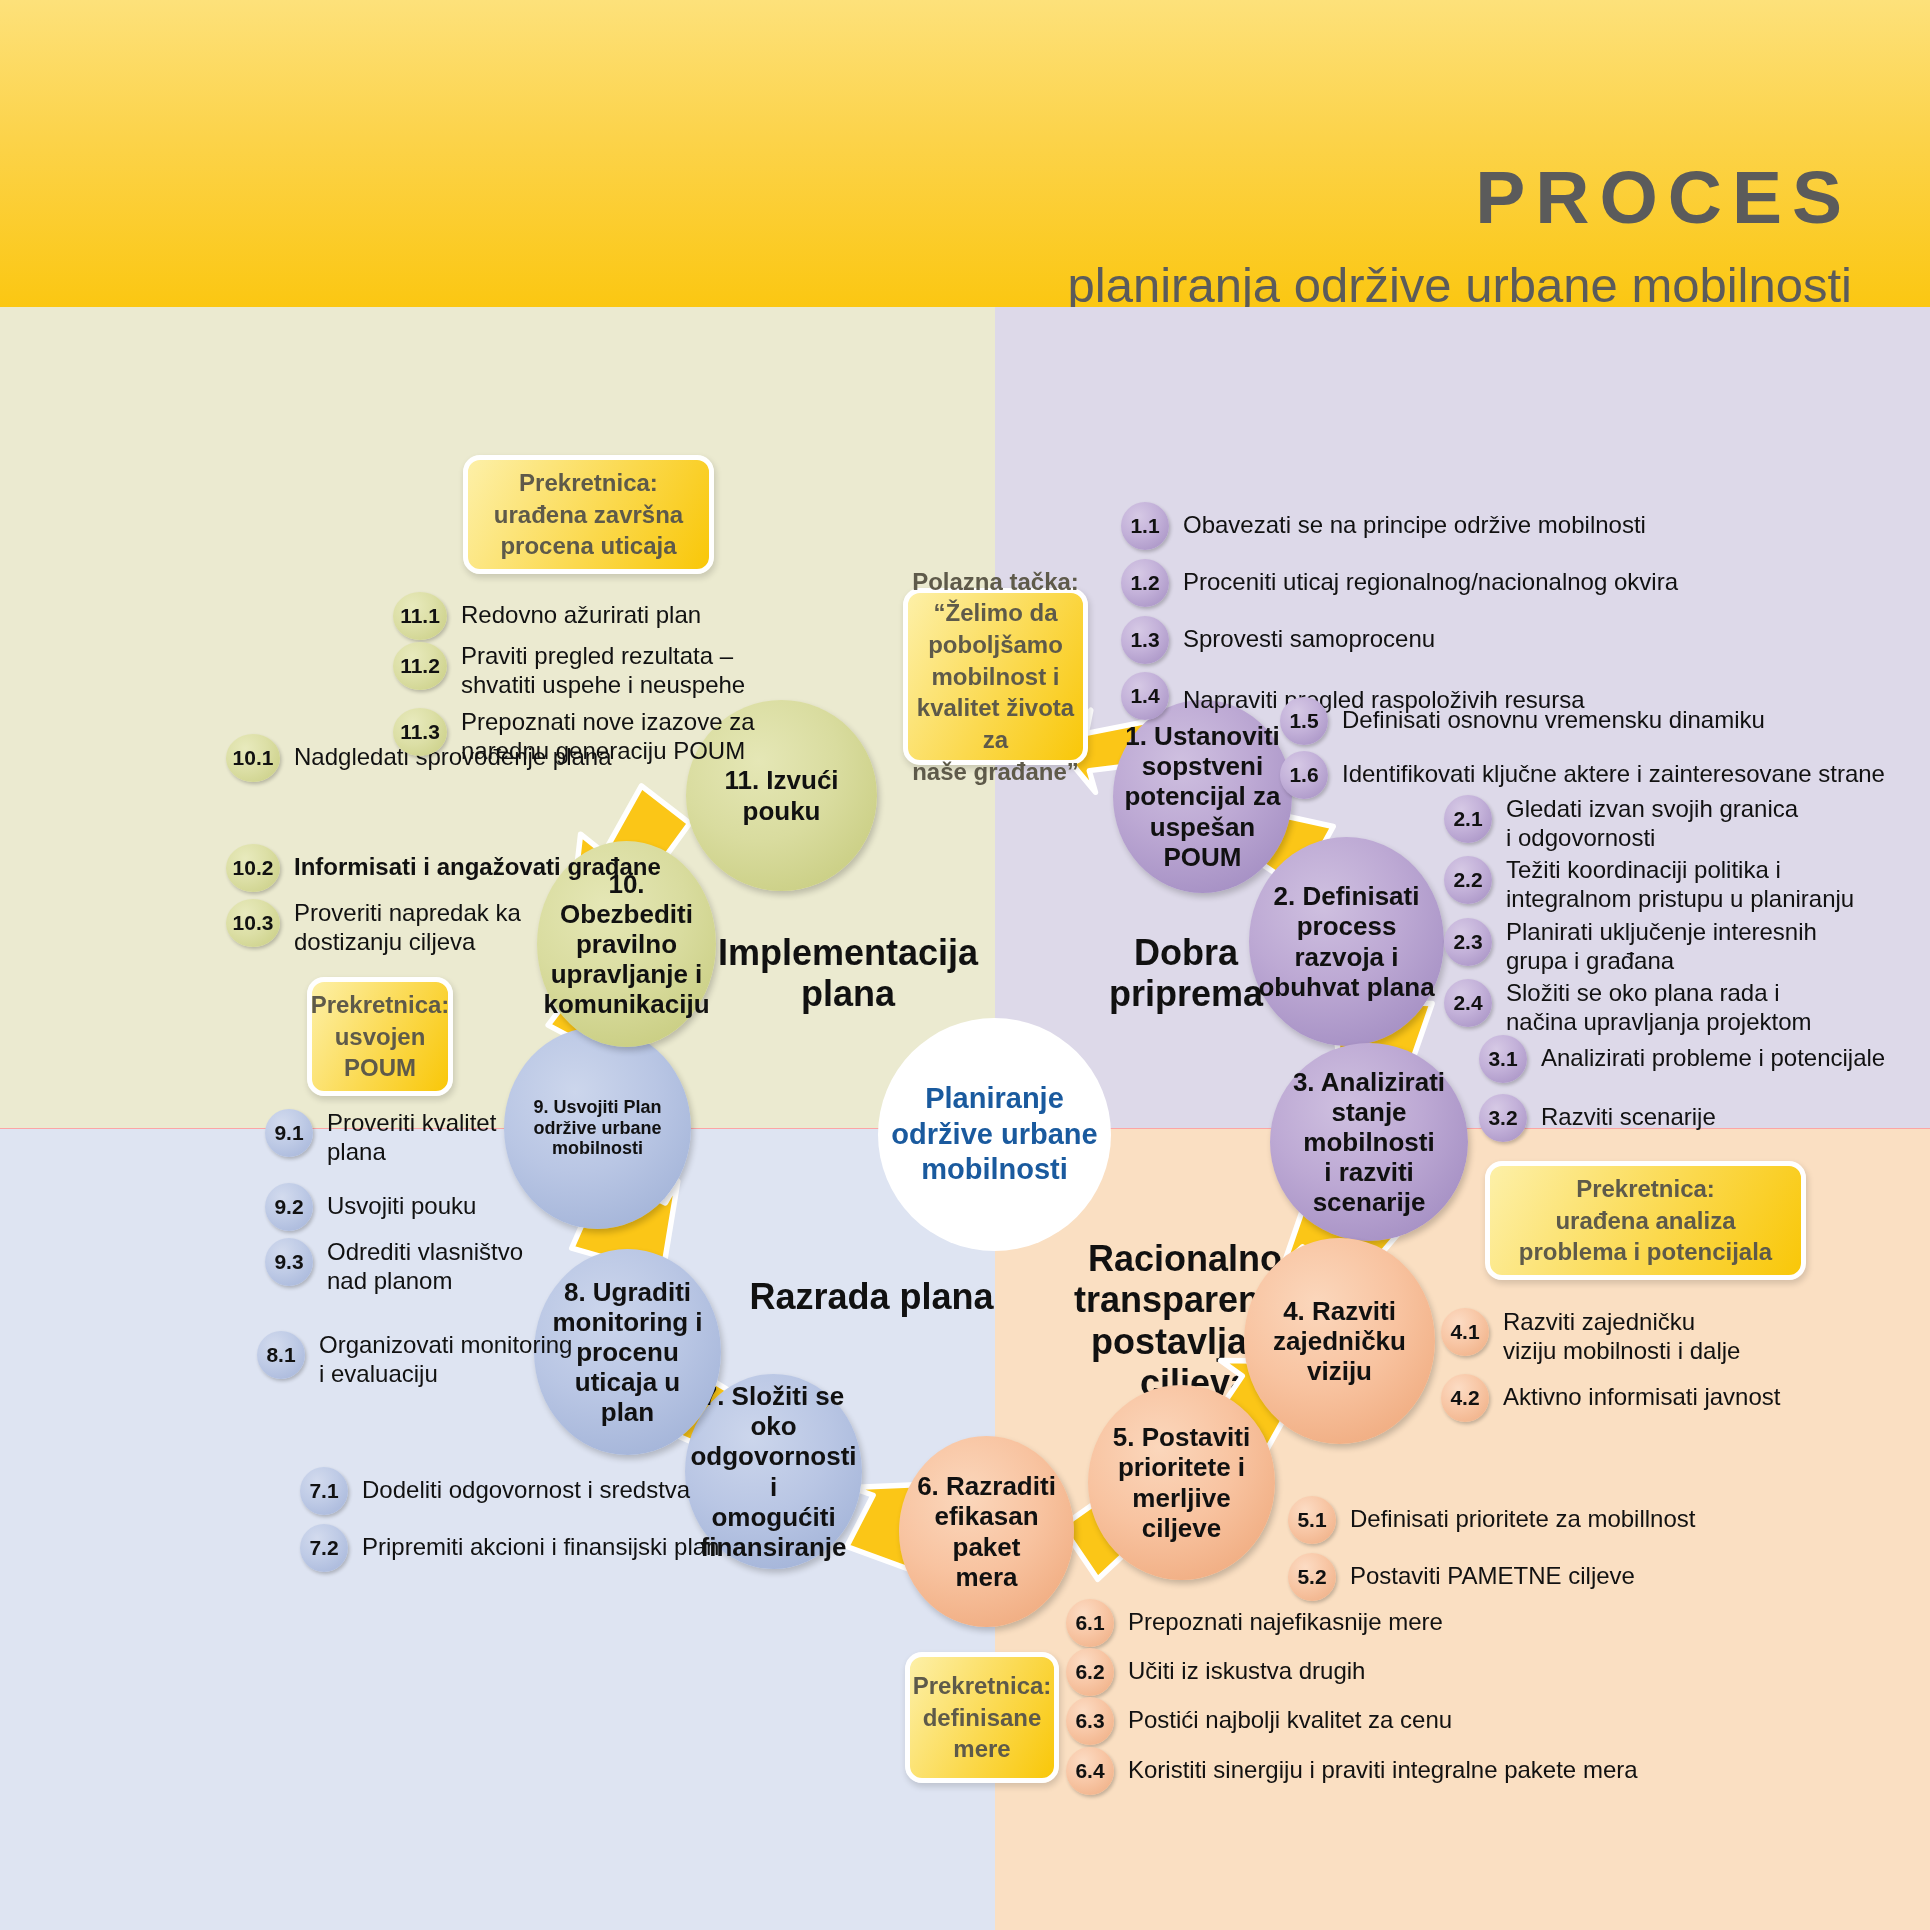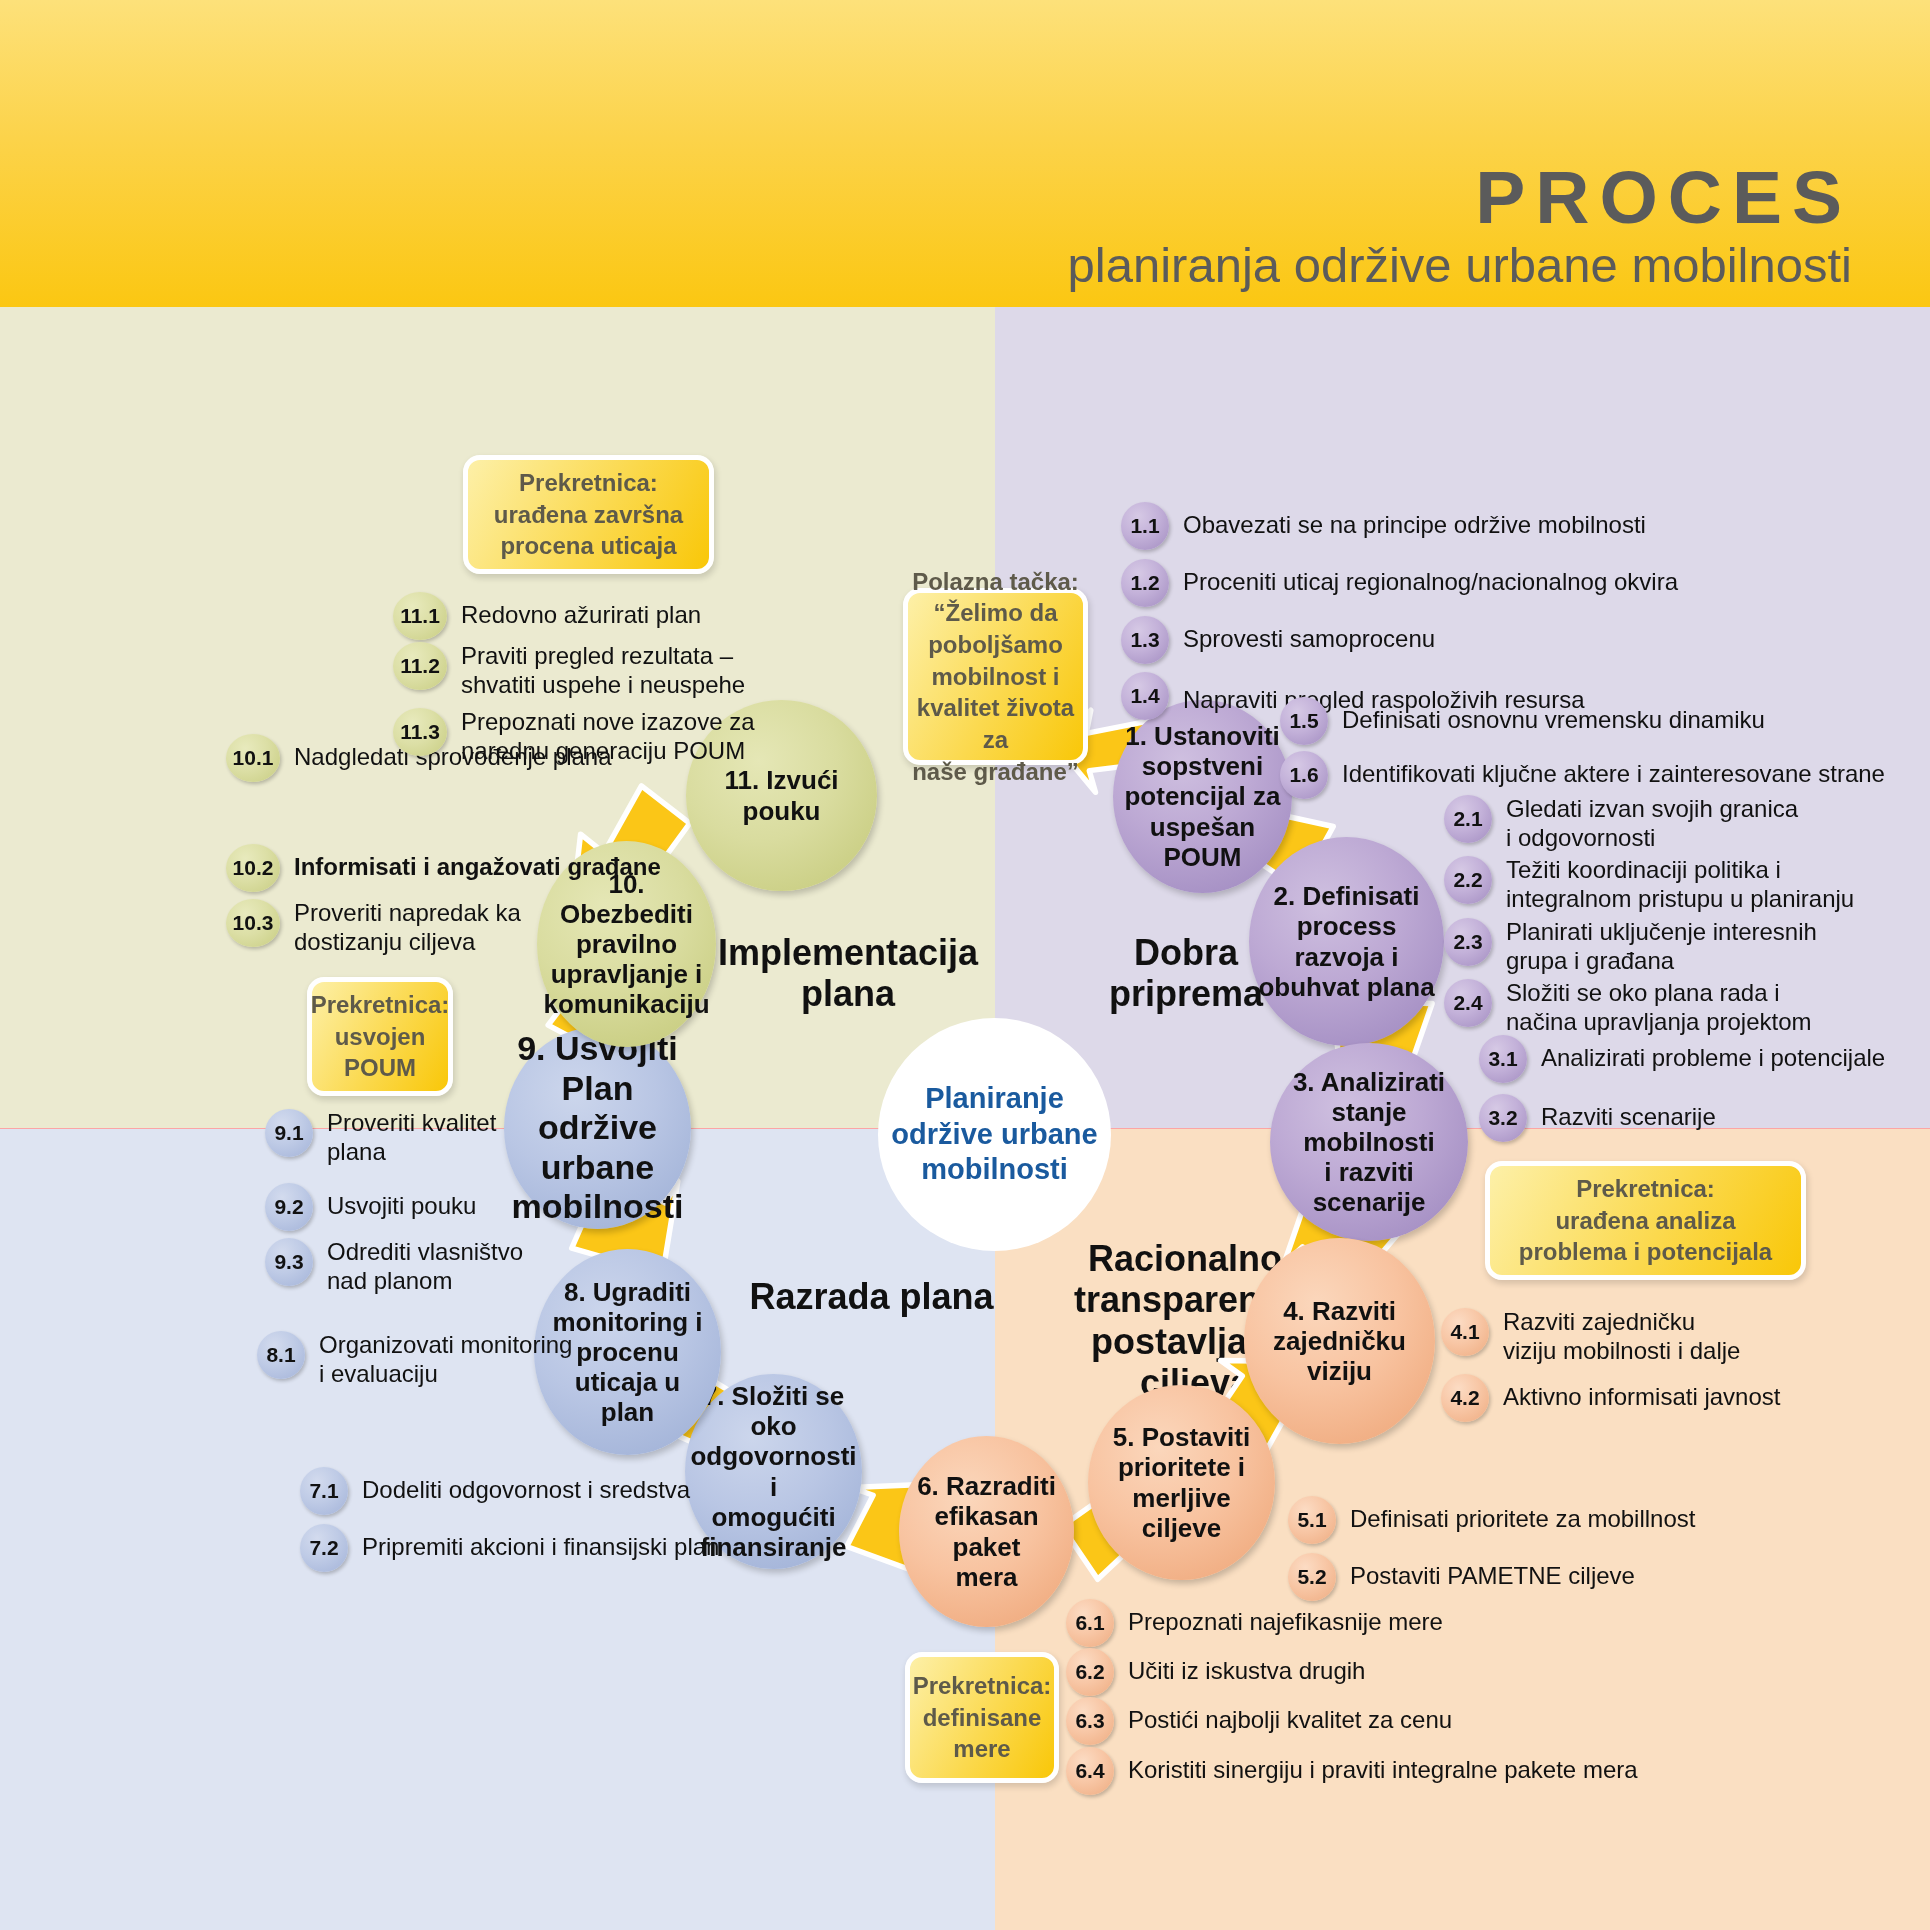--- a/index.html
+++ b/index.html
@@ -4,21 +4,21 @@
 <style>
   html,body{margin:0;padding:0;background:#fff;}
   body{font-family:"Liberation Sans",sans-serif;}
   #root{position:relative;width:1930px;height:1930px;overflow:hidden;background:#fca5a5;}
 
   
   .header{position:absolute;left:0;top:0;width:1930px;height:307px;
     background:linear-gradient(to bottom,#fde17a 0%,#fcd34a 45%,#fbc712 100%);}
   .hdr-title{position:absolute;right:78px;top:160px;font-size:75px;font-weight:bold;
     letter-spacing:10px;color:#5b5b5b;line-height:1;}
-  .hdr-sub{position:absolute;right:78px;top:241px;font-size:49px;color:#5b5b5b;line-height:1;}
+  .hdr-sub{position:absolute;right:78px;top:261px;font-size:49px;color:#5b5b5b;line-height:1;}
 
   
   .quad{position:absolute;}
   .q-olive {left:0;    top:307px;  width:995px; height:821px; background:#ebead0;}
   .q-purple{left:995px;top:307px; width:936px; height:821px; background:#ddd9e9;}
   .q-blue  {left:0;    top:1129px; width:995px; height:802px; background:#dee4f2;}
   .q-peach {left:995px;top:1129px;width:936px; height:802px; background:#fadfc2;}
 
   
   .qhead{position:absolute;font-size:36px;font-weight:bold;color:#111;line-height:1.15;}
@@ -199,21 +199,21 @@
 finansiranje</span>
     </div>
 
   <div class="bubble b-blue" style="left:534px;top:1249px;width:187px;height:206px;font-size:26px;">
     <span style="white-space: pre-line;">8. Ugraditi
 monitoring i
 procenu uticaja u
 plan</span>
     </div>
 
-  <div class="bubble b-blue" style="left:504px;top:1027px;width:187px;height:202px;font-size:34px;">
+  <div class="bubble b-blue" style="left:504px;top:1027px;width:187px;height:202px;font-size:18px;">
     <span style="white-space: pre-line;">9. Usvojiti Plan
 održive urbane
 mobilnosti</span>
     </div>
 
   <div class="bubble b-olive" style="left:537px;top:841px;width:179px;height:206px;font-size:26px;">
     <span style="white-space: pre-line;">10. Obezbediti
 pravilno
 upravljanje i
 komunikaciju</span>

